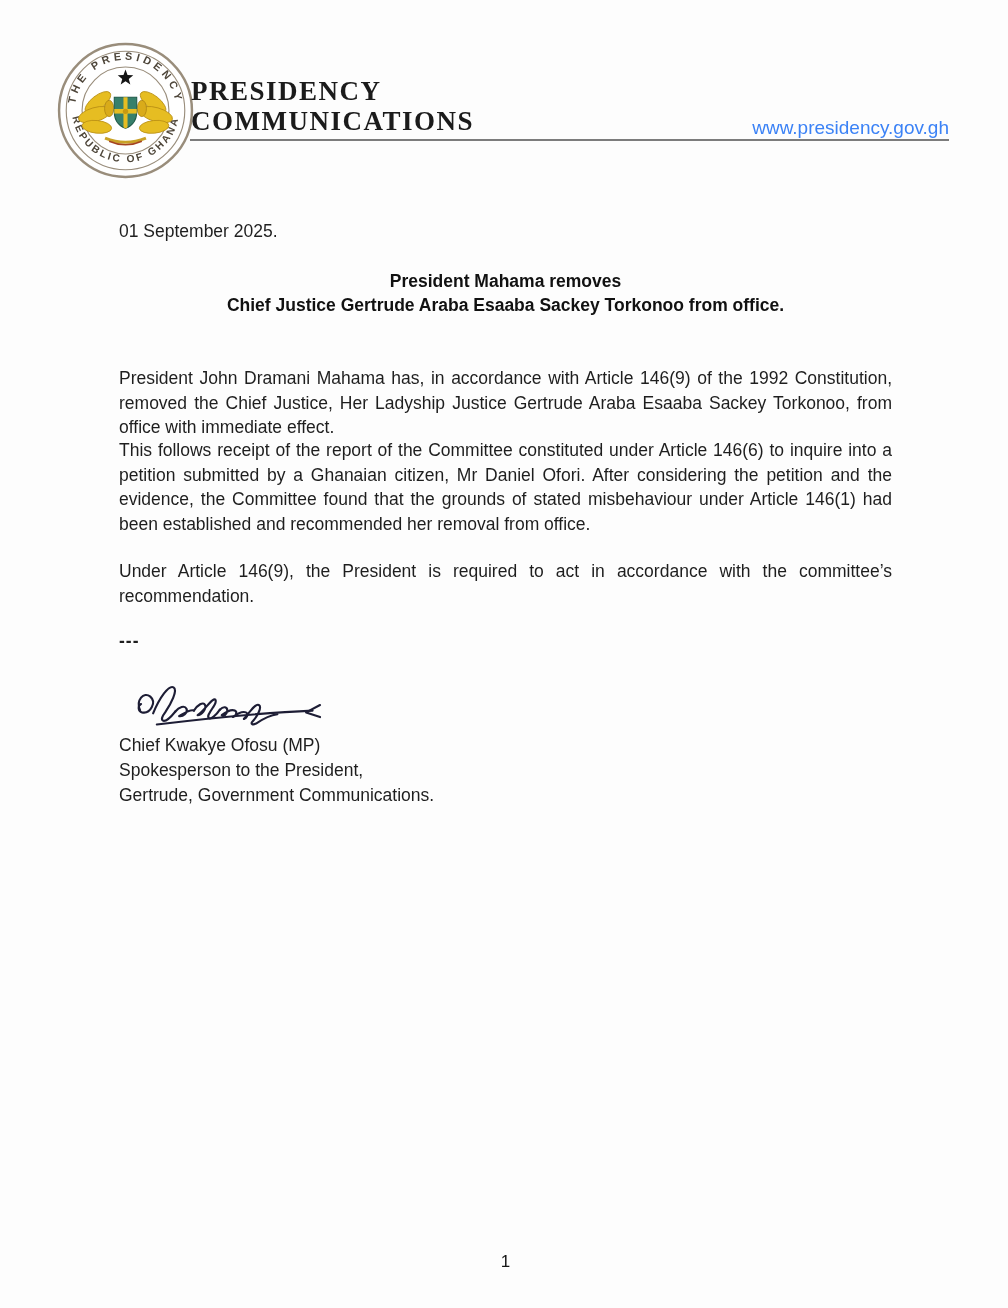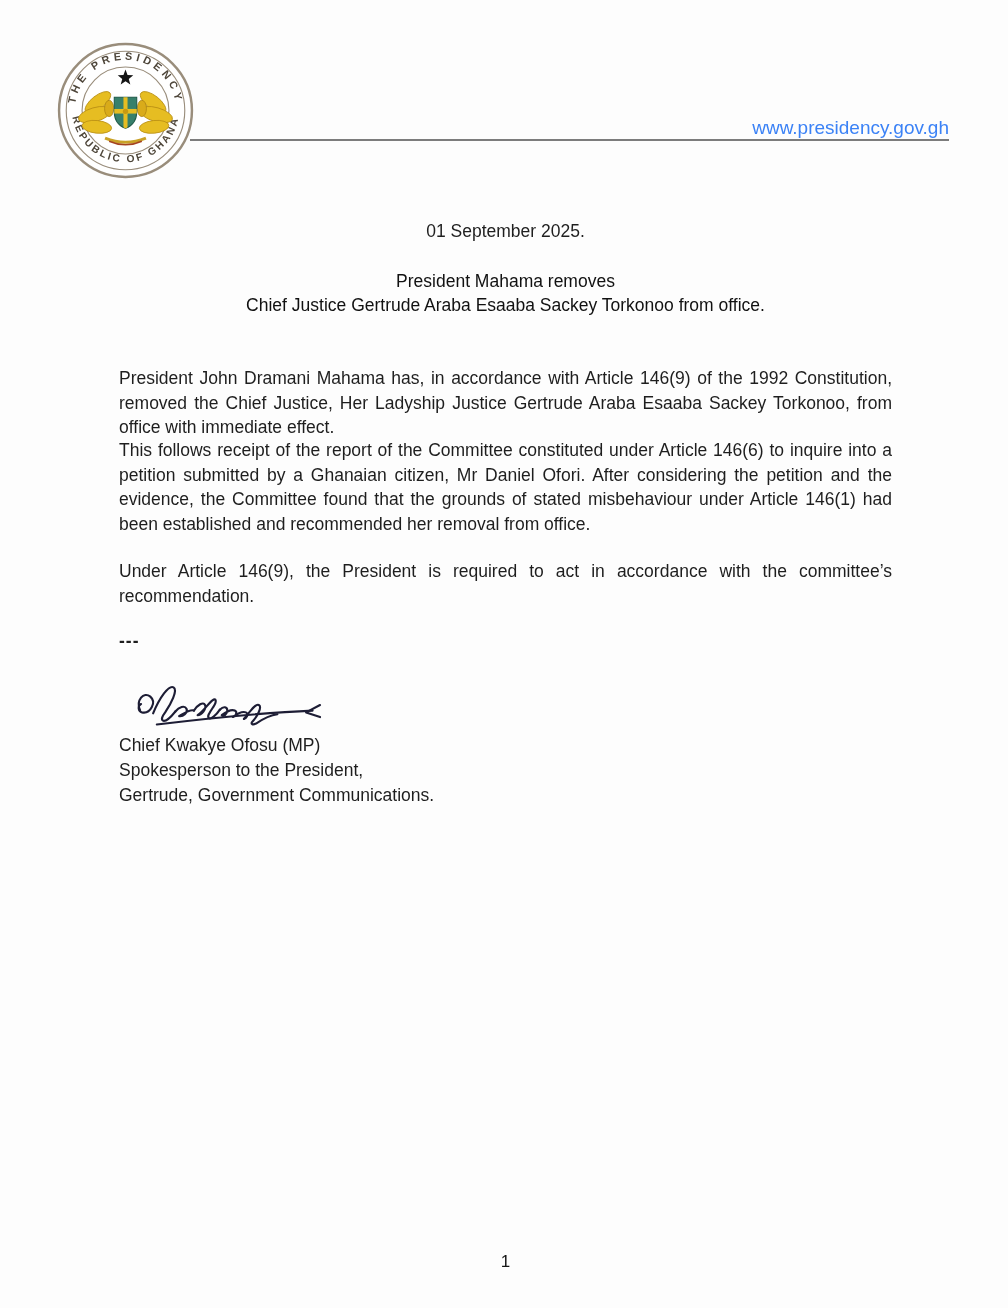--- a/index.html
+++ b/index.html
@@ -34,25 +34,25 @@
   .header-rule {
     position:absolute; left:190px; right:59px; top:139px;
     height:2px; background:#7c7c7c;
   }
   
   .letter {
     position:absolute; left:119px; top:0; width:773px; height:1308px;
   }
   .date {
     position:absolute; top:221px; right:0; left:0;
-    text-align:center; font-size:17.5px; color:#1f1f1f;
+    text-align:left; font-size:17.5px; color:#1f1f1f;
   }
   .doc-title {
     position:absolute; top:269px; left:0; width:100%;
-    text-align:center; font-weight:400;
+    text-align:center; font-weight:700;
     font-size:17.5px; line-height:24px; color:#111;
   }
   .para {
     position:absolute; left:0; width:100%;
     font-size:17.5px; line-height:24.6px;
     text-align:justify; text-justify:inter-word;
     color:#1e1e1e;
   }
   .p1 { top:342px;margin-top:24px; }
   .p2 { top:438px; }
@@ -126,20 +126,24 @@
       <rect x="57" y="66.5" width="22" height="4.5" fill="#e6bd22"></rect>
       <circle cx="68" cy="68.8" r="2.6" fill="#c79a12"></circle>
 
       <polygon points="68,28 70,33.25 75.6,33.5 71.2,37.1 72.7,42.5 68,39.4 63.3,42.5 64.8,37.1 60.4,33.5 66,33.25" fill="#151515"></polygon>
 
       <path d="M 48,95 Q 68,103 88,95" fill="none" stroke="#c9a227" stroke-width="3"></path>
       <path d="M 52,98 Q 68,105 84,98" fill="none" stroke="#a4431f" stroke-width="1.6"></path>
     </g>
   </svg>
 
+  <div class="masthead-title">
+    <div>PRESIDENCY</div>
+    <div>COMMUNICATIONS</div>
+  </div>
 
   <div class="site-url">www.presidency.gov.gh</div>
   <div class="header-rule"></div>
 
   <main class="letter">
 
     <div class="date">01 September 2025.</div>
 
     <div class="doc-title">
       <div>President Mahama removes</div>

